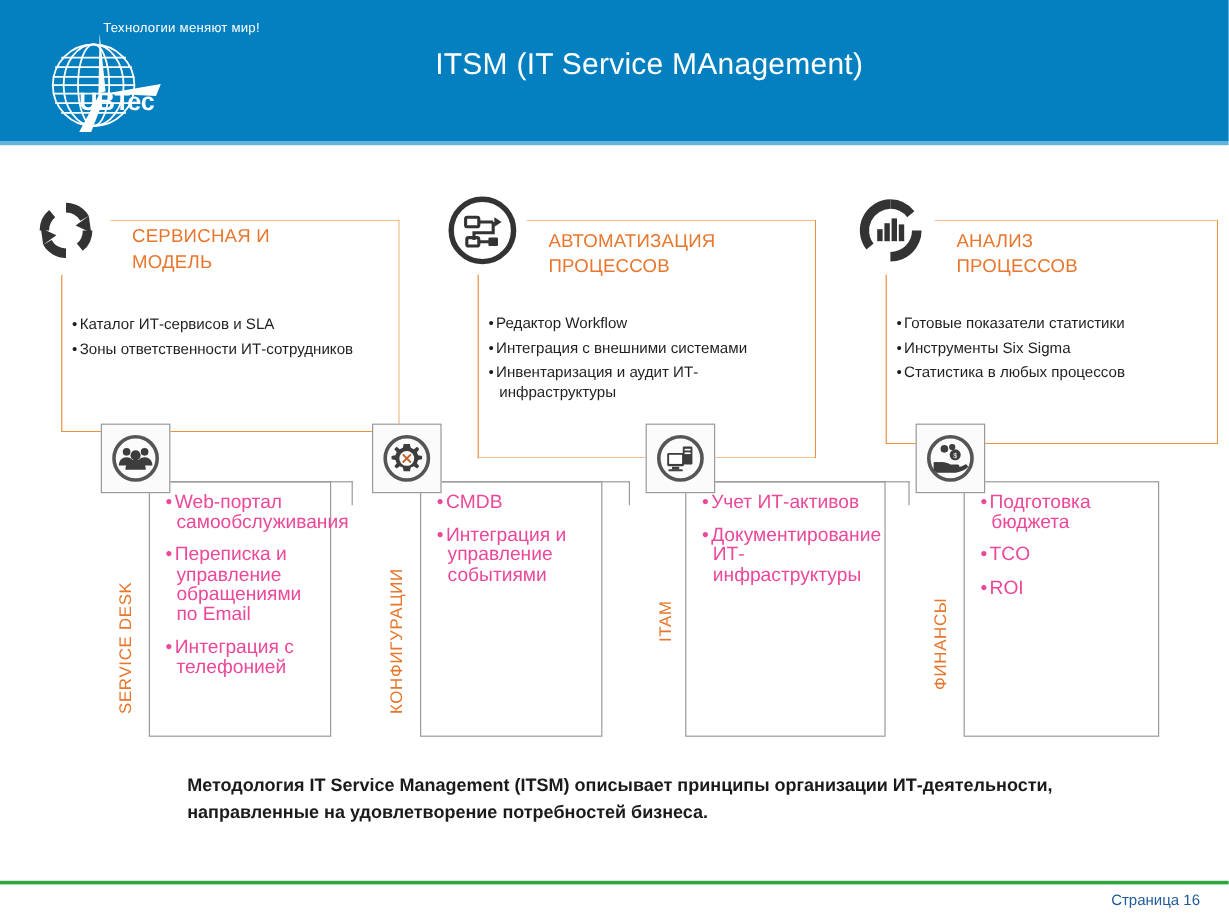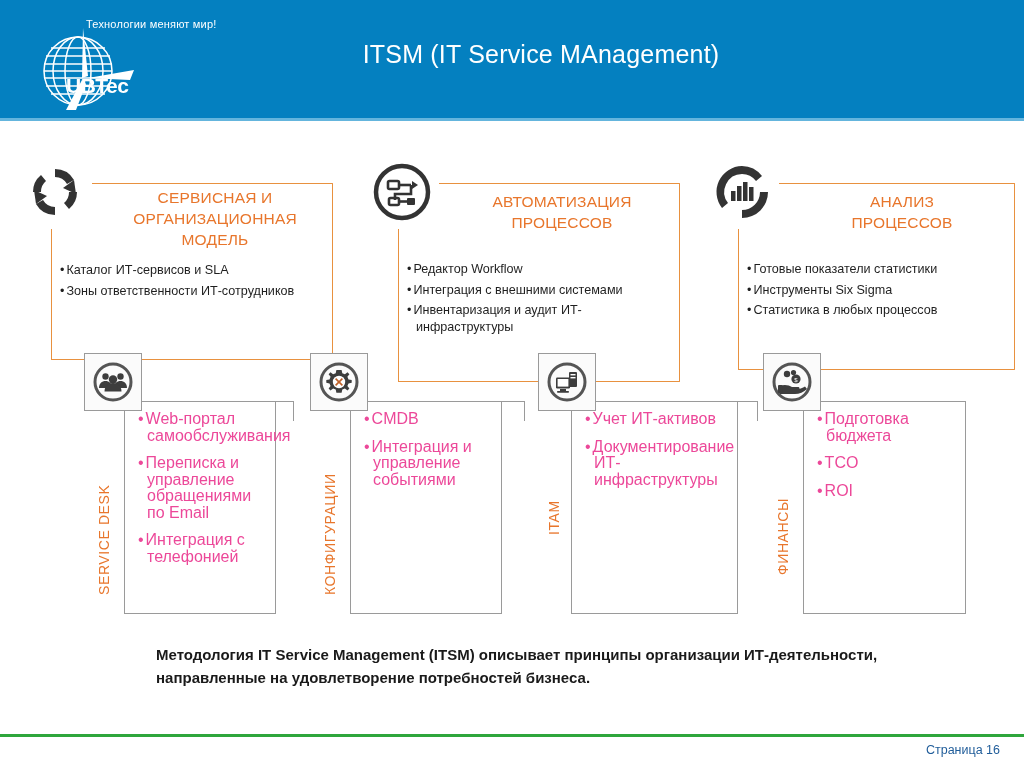--- a/index.html
+++ b/index.html
@@ -65,21 +65,20 @@
   }
   .topblock .tb-title{
     position:absolute;
     color:#e8762c;
     font-size:15.5px;
     line-height:21px;
     font-family:"Liberation Sans","DejaVu Sans",sans-serif;
     font-variant:small-caps;
     text-transform:uppercase;
     letter-spacing:.2px;
-    text-align:center;
   }
   .topblock ul{
     position:absolute;margin:0;padding:0;list-style:none;
   }
   .topblock ul li{
     font-size:12.6px;
     line-height:16.5px;
     color:#1f1f1f;
     margin-bottom:4px;
     padding-left:9px;
@@ -199,21 +198,20 @@
           <path d="M30 52 a22 22 0 0 1 -19 -11 l7 -4 a14 14 0 0 0 12 7 z"></path>
           <path d="M11 41 l-2 -14 13 6 z"></path>
           <path d="M8 29 a22 22 0 0 1 8 -17 l5 6 a14 14 0 0 0 -5 11 z"></path>
           <path d="M52 29 a22 22 0 0 1 -8 17 l-5 -6 a14 14 0 0 0 5 -11 z"></path>
         </g>
       </svg>
     </div>
 
     <div class="tb-title" style="left:92px;top:32px;width:210px;">
       <div>Сервисная и</div>
-      <div>организационная</div>
       <div>модель</div>
     </div>
 
     <ul style="left:42px;top:107px;width:268px;">
       <li>Каталог ИТ-сервисов и SLA</li>
       <li>Зоны ответственности ИТ-сотрудников</li>
     </ul>
   </div>
 
   <div class="topblock" style="left:365px;top:155px;width:305px;height:205px;">

